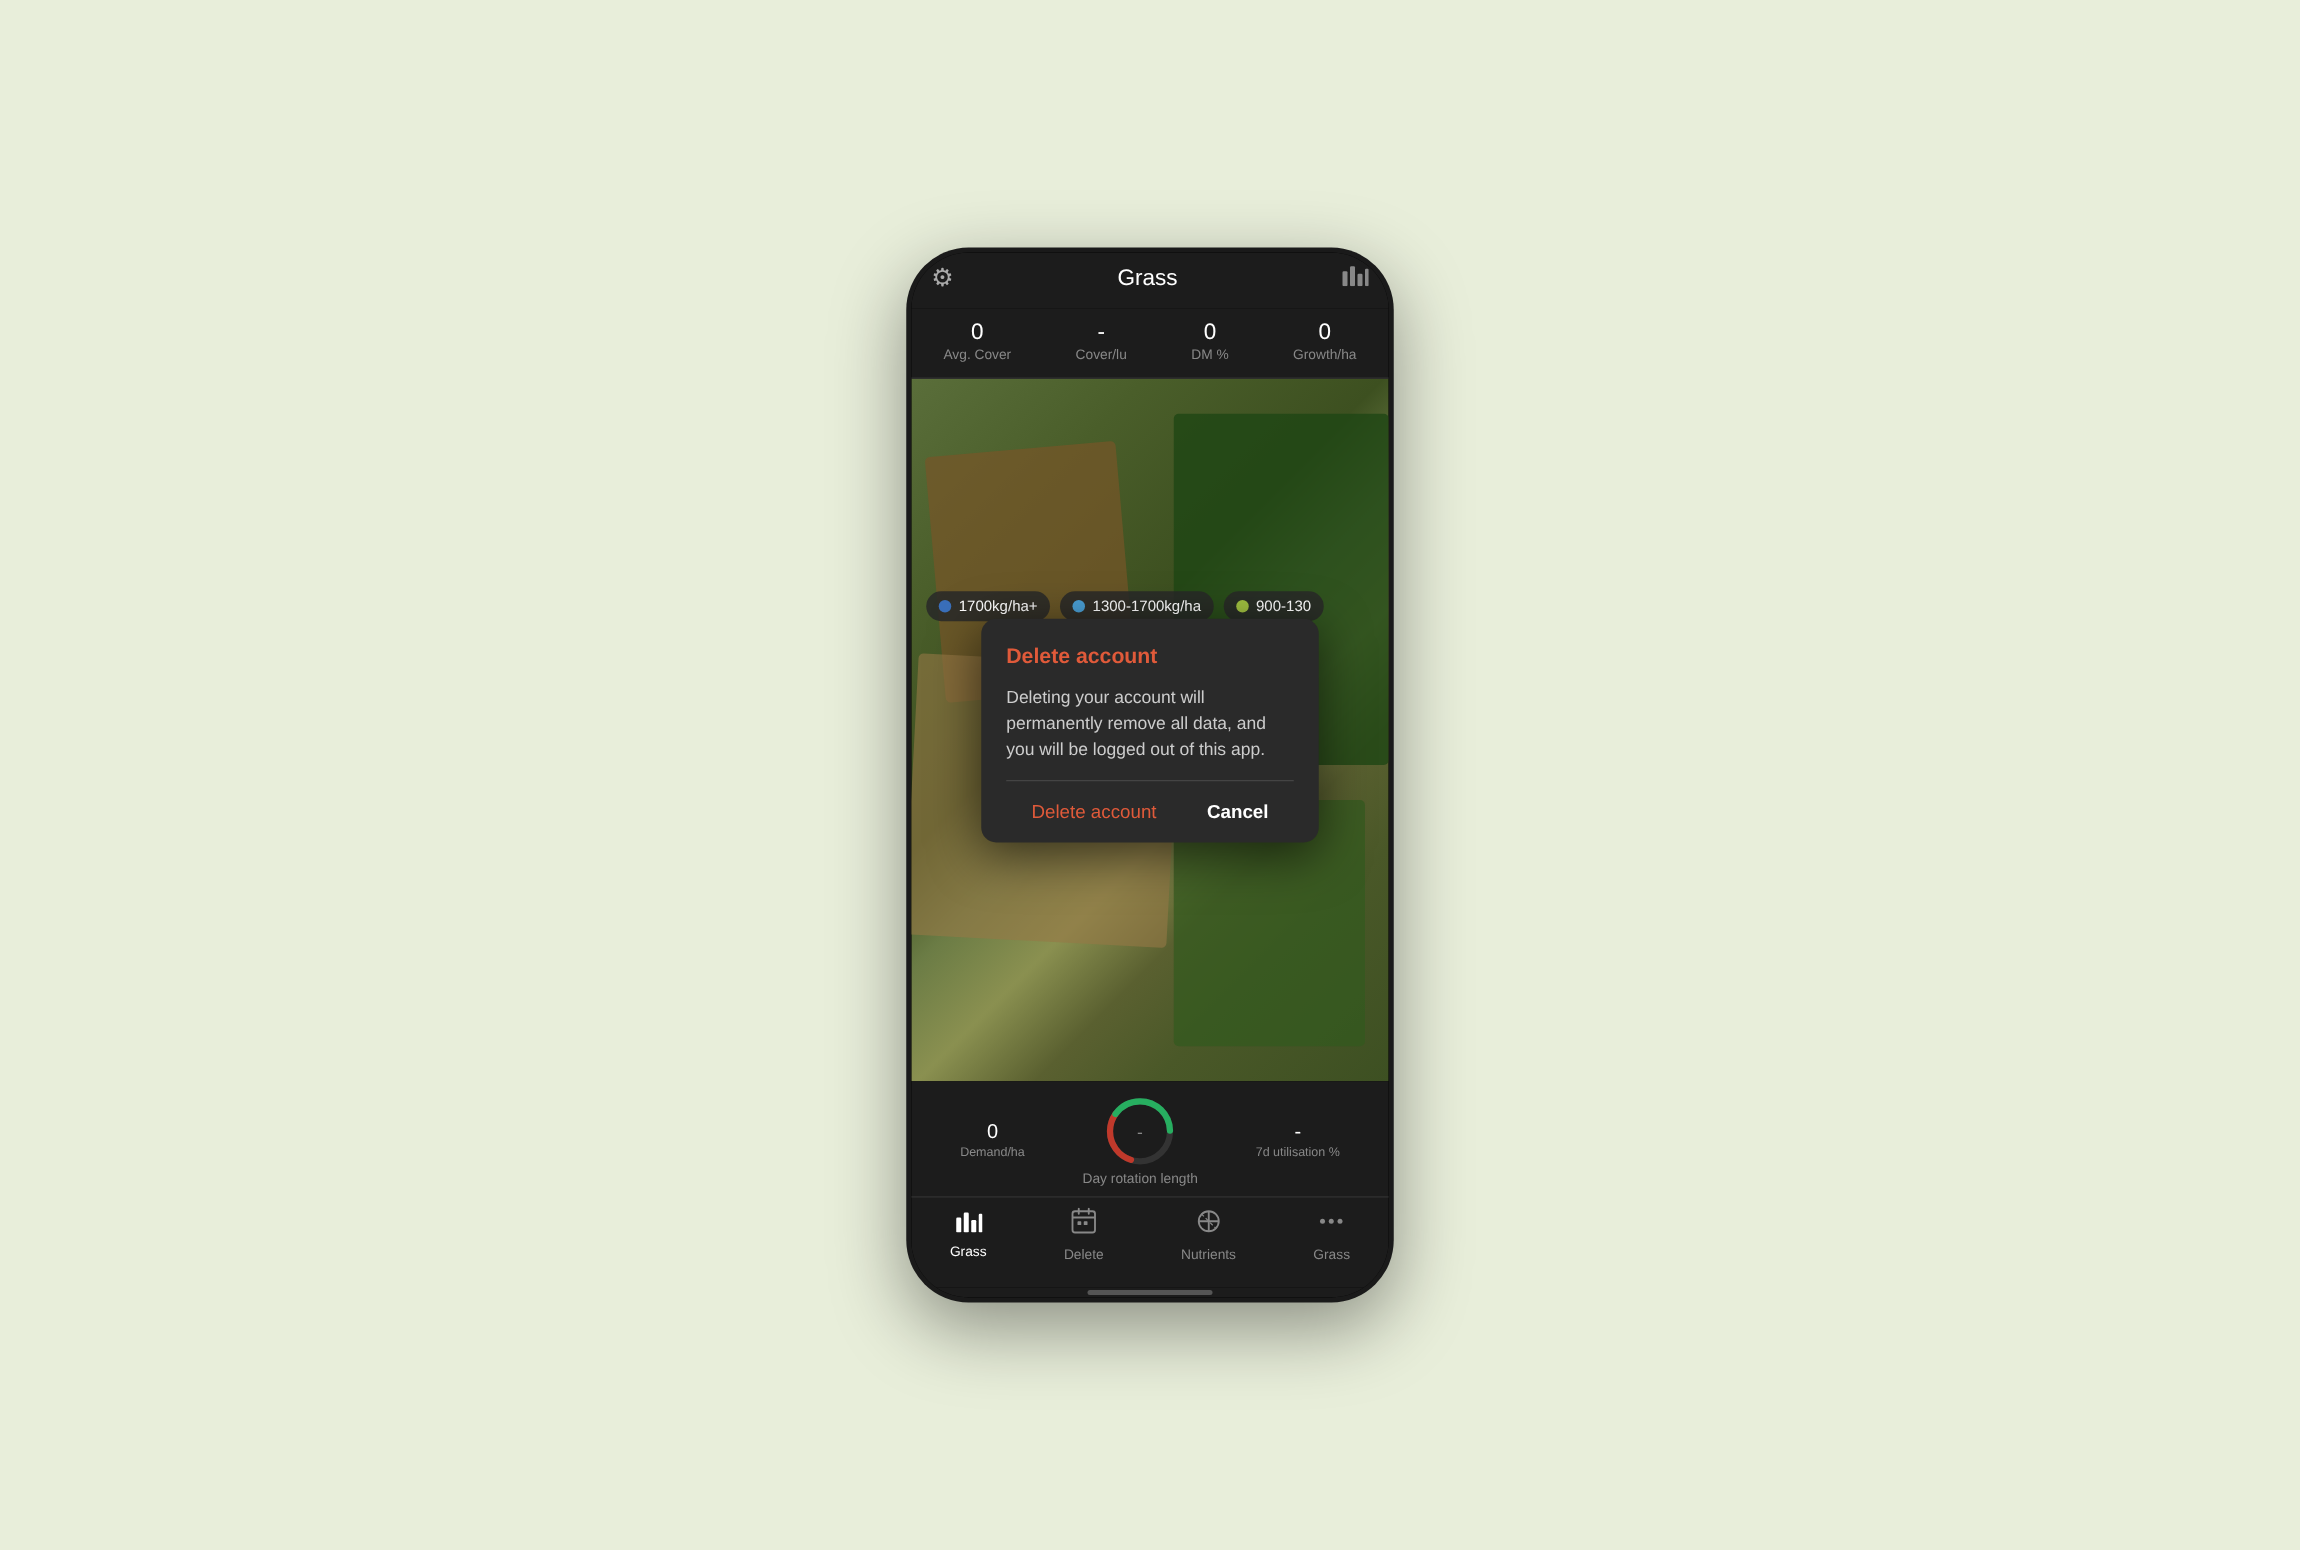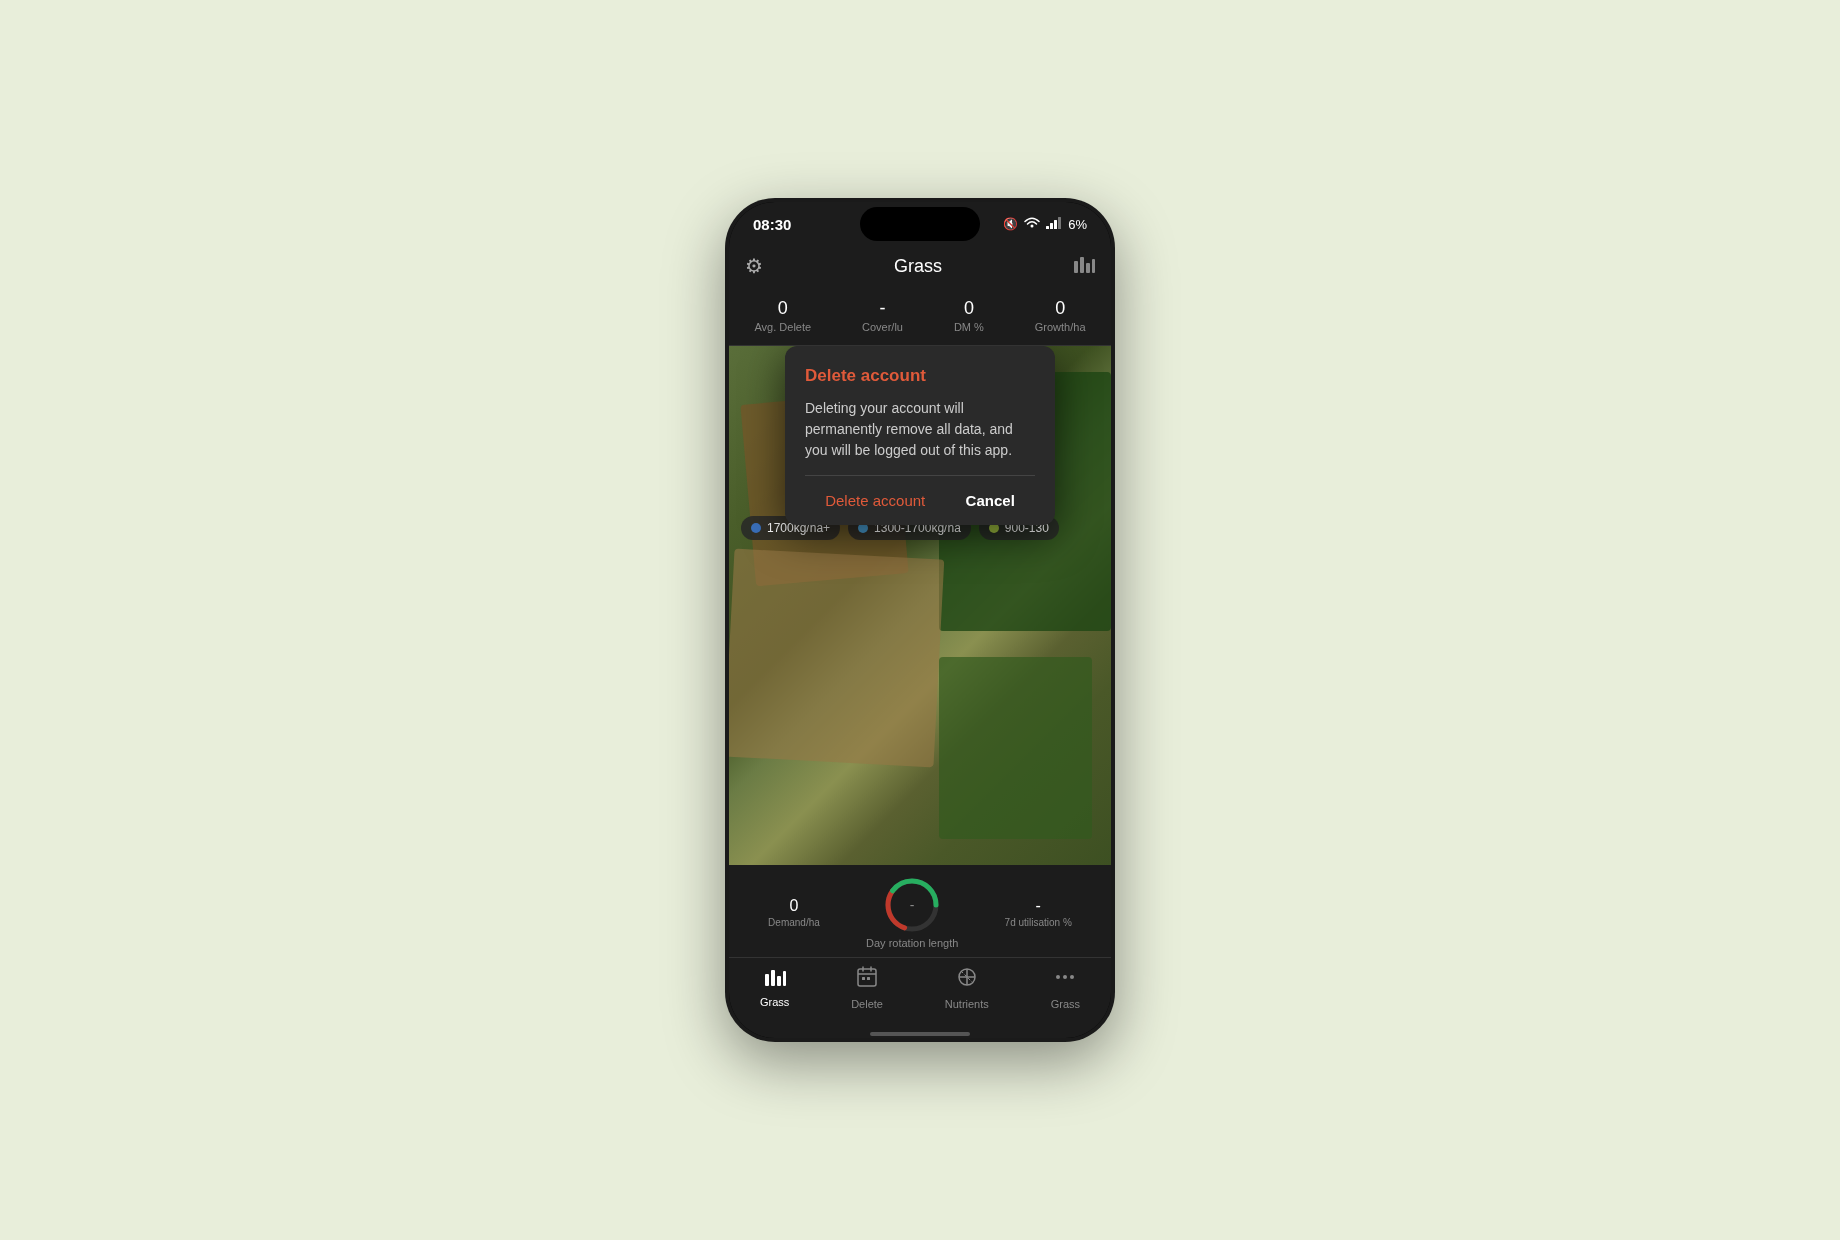--- a/index.html
+++ b/index.html
@@ -210,21 +210,21 @@
       width: 40%;
       height: 35%;
     }
 
     
     .dialog-overlay {
       position: absolute;
       top: 0; left: 0; right: 0; bottom: 0;
       background: transparent;
       display: flex;
-      align-items: flex-start;
+      align-items: center;
       justify-content: center;
       z-index: 100;
     }
 
     .dialog-box {
       background: #2a2a2a;
       border-radius: 12px;
       padding: 20px 20px 0;
       width: 270px;
       box-shadow: 0 10px 40px rgba(0,0,0,0.6);
@@ -370,61 +370,38 @@
       background: #555;
       border-radius: 2px;
     }
   </style>
 </head>
 <body>
 
 <div class="phone-outer">
   <div class="phone-inner">
 
-    <div class="status-bar">
-      <span class="status-time">08:30</span>
-      <div class="status-island"></div>
-      <div class="status-icons">
-        <span>🔇</span>
-        <span style="font-size:14px;">
-          <svg width="16" height="12" viewBox="0 0 16 12" fill="white">
-            <path d="M8 10.5a1.5 1.5 0 1 1 0-3 1.5 1.5 0 0 1 0 3z"></path>
-            <path d="M3.5 7C5 5.5 6.4 4.8 8 4.8s3 .7 4.5 2.2" stroke="white" stroke-width="1.5" fill="none" stroke-linecap="round"></path>
-            <path d="M1 4.5C3.2 2.3 5.5 1.2 8 1.2s4.8 1.1 7 3.3" stroke="white" stroke-width="1.5" fill="none" stroke-linecap="round"></path>
-          </svg>
-        </span>
-        <span style="font-size:13px;">
-          <svg width="16" height="12" viewBox="0 0 16 12" fill="white">
-            <rect x="0" y="9" width="3" height="3" rx="0.5"></rect>
-            <rect x="4" y="6" width="3" height="6" rx="0.5"></rect>
-            <rect x="8" y="3" width="3" height="9" rx="0.5"></rect>
-            <rect x="12" y="0" width="3" height="12" rx="0.5" opacity="0.4"></rect>
-          </svg>
-        </span>
-        <span style="font-size:13px; color:#fff;">6%</span>
-      </div>
-    </div>
 
     <div class="app-header">
       <span class="header-icon">⚙</span>
       <span class="header-title">Grass</span>
       <span class="header-icon">
         <svg width="22" height="18" viewBox="0 0 22 18" fill="none">
           <rect x="1" y="6" width="4" height="12" rx="1" fill="#888"></rect>
           <rect x="7" y="2" width="4" height="16" rx="1" fill="#888"></rect>
           <rect x="13" y="8" width="4" height="10" rx="1" fill="#888"></rect>
           <rect x="19" y="4" width="3" height="14" rx="1" fill="#888"></rect>
         </svg>
       </span>
     </div>
 
     <div class="stats-row">
       <div class="stat-item">
         <span class="stat-value">0</span>
-        <span class="stat-label">Avg. Delete</span>
+        <span class="stat-label">Avg. Cover</span>
       </div>
       <div class="stat-item">
         <span class="stat-value">-</span>
         <span class="stat-label">Cover/lu</span>
       </div>
       <div class="stat-item">
         <span class="stat-value">0</span>
         <span class="stat-label">DM %</span>
       </div>
       <div class="stat-item">

